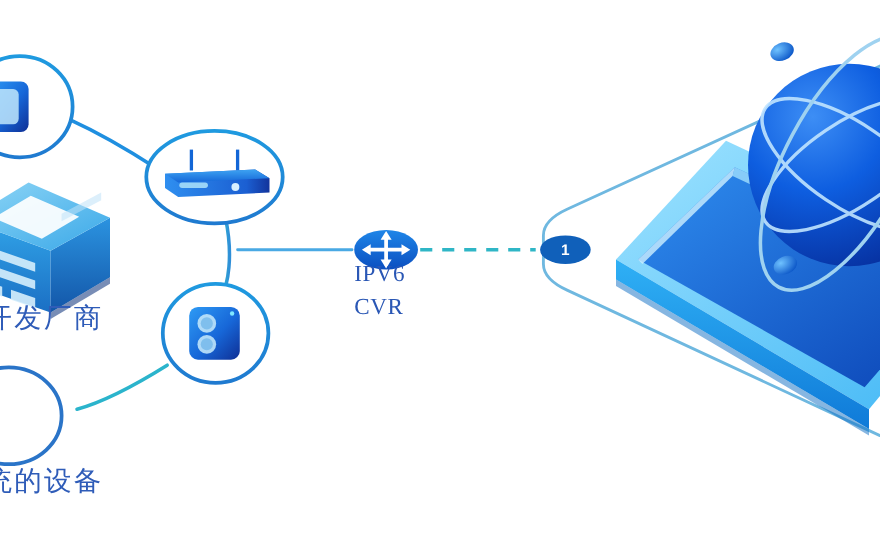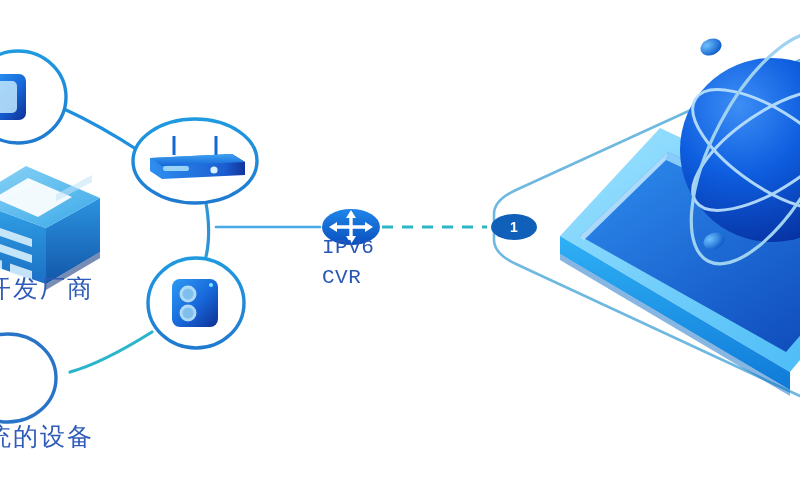--- a/index.html
+++ b/index.html
@@ -18,21 +18,21 @@
   #canvas svg {
     position: absolute;
     top: 0;
     left: 0;
     width: 800px;
     height: 500px;
   }
   .lbl {
     position: absolute;
     color: #2f5fbd;
-    font-family: Liberation Mono, monospace;
+    font-family: Liberation Serif, serif;
     white-space: nowrap;
     user-select: none;
   }
   .lbl-cn {
     font-size: 25px;
     letter-spacing: 2px;
     color: #2f5cb8;
   }
   .lbl-rt {
     font-size: 21px;

